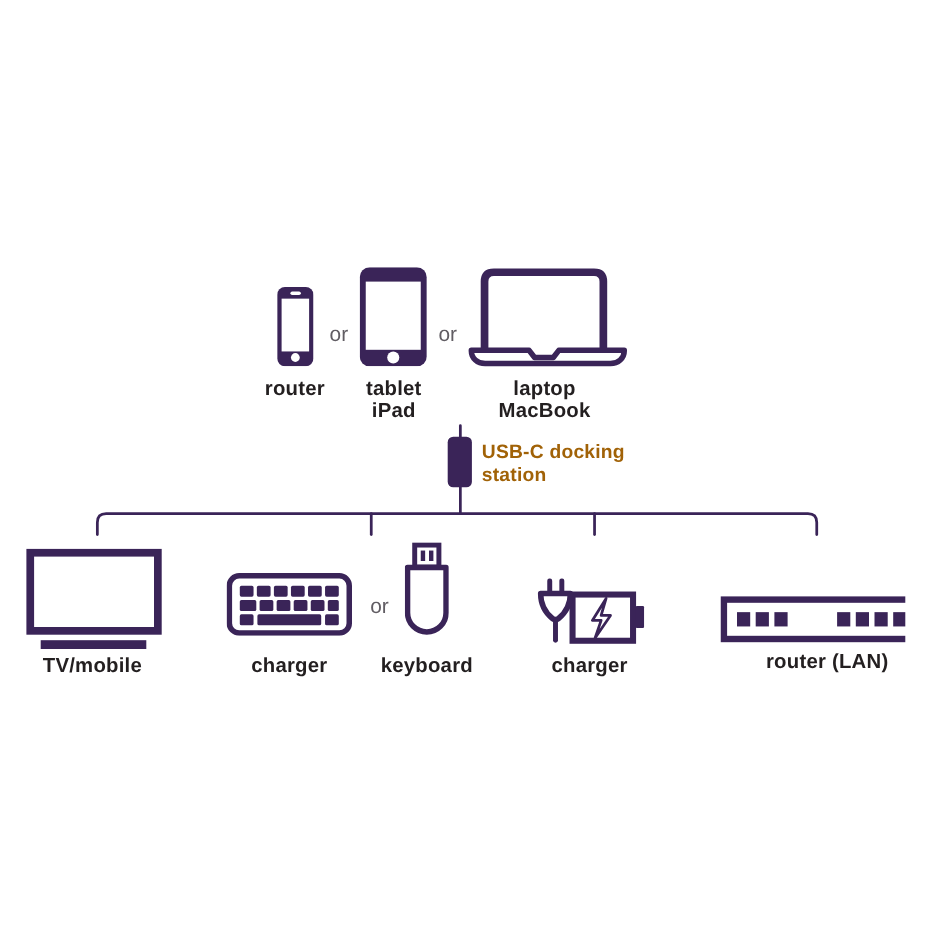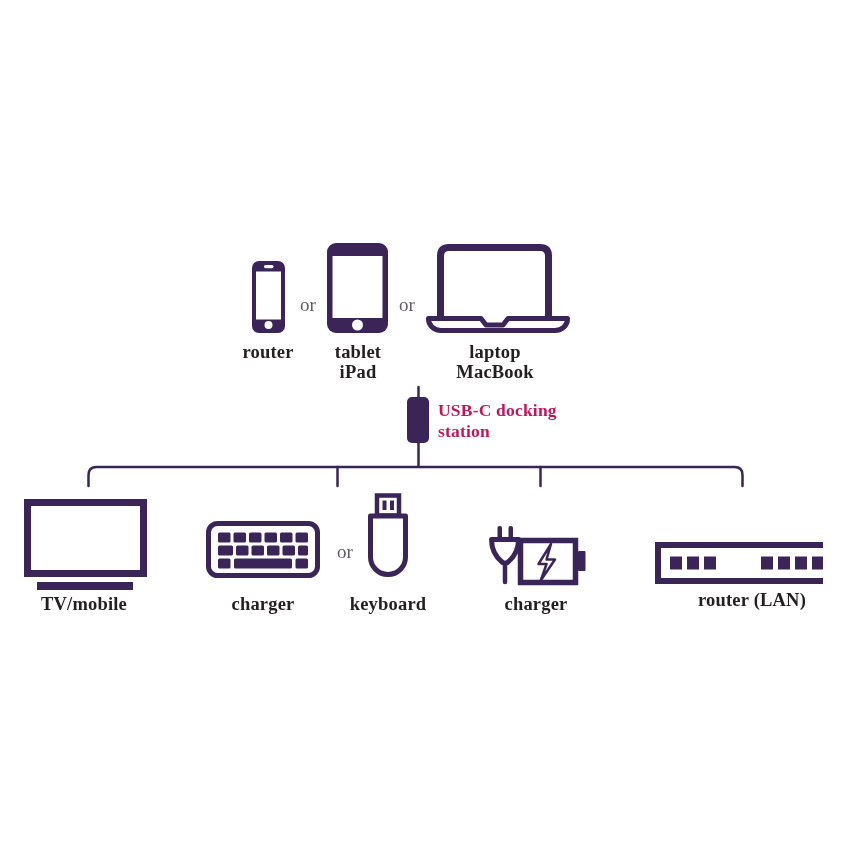--- a/index.html
+++ b/index.html
@@ -1,21 +1,21 @@
 <!DOCTYPE html>
 <html><head>
 <meta charset="utf-8">
 <style>
   html,body{margin:0;padding:0;background:#ffffff;}
   #canvas{
     position:relative;
     width:823px;height:859px;
     background:#ffffff;
     overflow:hidden;
-    font-family:Liberation Serif, serif;
+    font-family:Liberation Sans, sans-serif;
   }
   .abs{position:absolute;}
   .label{
     position:absolute;
     color:#231f20;
     font-weight:700;
     font-size:18.5px;
     line-height:19.5px;
     letter-spacing:.2px;
     text-align:center;
@@ -27,21 +27,21 @@
     position:absolute;
     color:#615d63;
     font-weight:400;
     font-size:19px;
     transform:translateX(-50%);
     white-space:nowrap;
   }
   .hub-label{
     position:absolute;
     left:438px;top:400px;
-    color:#be185d;
+    color:#a16207;
     font-weight:700;
     font-size:17.5px;
     line-height:20.5px;
     letter-spacing:.2px;
     text-align:left;
     white-space:nowrap;
   }
   
   .tv-screen{
     position:absolute;left:24px;top:499px;

